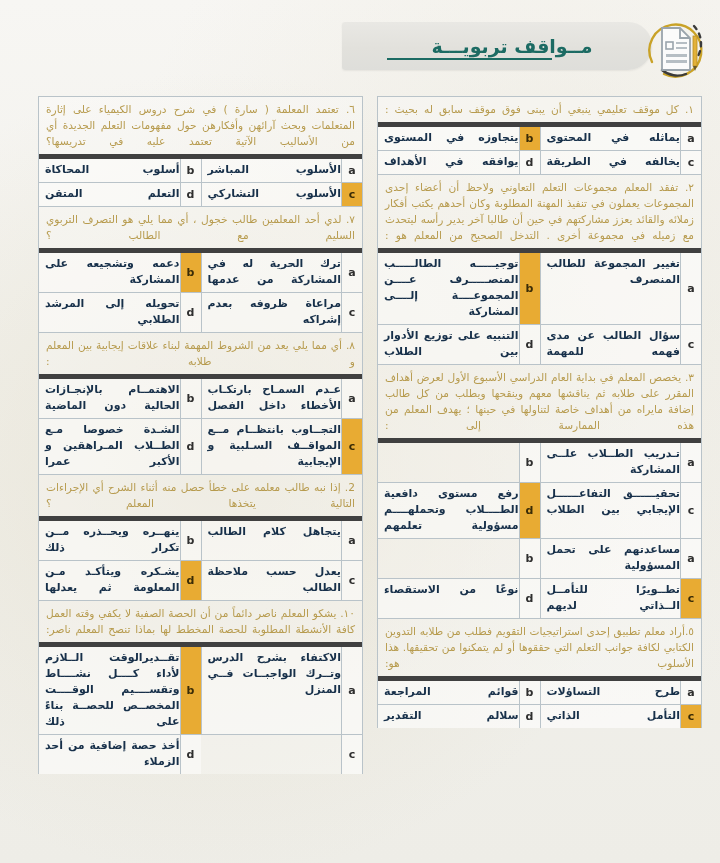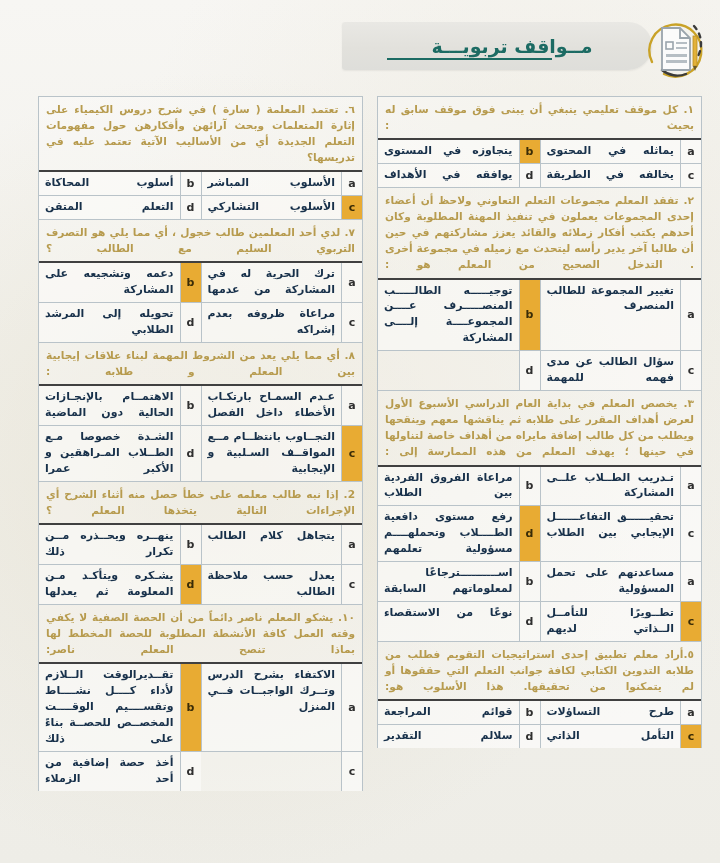--- a/index.html
+++ b/index.html
@@ -98,22 +98,22 @@
     border-bottom: 1px solid #b9c3c9;
   }
 
   .stem {
     padding: 4px 7px 5px 7px;
     font-size: 10.6px;
     line-height: 1.52;
     color: #b79b4e;
     text-align: justify;
     text-align-last: justify;
-    font-weight: bold;
-    border-bottom: 2px solid #404040;
+    font-weight: normal;
+    border-bottom: 5px solid #404040;
   }
 
   .opt-row {
     display: flex;
     flex-direction: row;
     border-bottom: 1px solid #b9c3c9;
     min-height: 22px;
   }
   .opt-row:last-child { border-bottom: none; }
 
@@ -129,21 +129,21 @@
     font-family: "DejaVu Sans", "Liberation Sans", sans-serif;
     background: rgba(255,255,255,0.45);
     border-left: 1px solid #b9c3c9;
   }
   .letter.hl {
     background: #e8ab33;
     color: #3a2c07;
   }
   .opt-text {
     flex: 1;
-    padding: 3px 6px 4px 6px;
+    padding: 3px 0 4px 6px;
     font-size: 11px;
     line-height: 1.45;
     color: #17304a;
     font-weight: bold;
     text-align: justify;
     text-align-last: justify;
     border-left: 1px solid #b9c3c9;
     background: rgba(255,255,255,0.42);
   }
   .cell-b .opt-text, .cell-d .opt-text { border-left: none; }
@@ -225,34 +225,34 @@
           <div class="opt-text">توجيـــــه الطالـــــب المنصـــــرف عــــن المجموعــــة إلــــى المشاركة</div>
         </div>
       </div>
       <div class="opt-row">
         <div class="opt-cell cell-c">
           <div class="letter">c</div>
           <div class="opt-text">سؤال الطالب عن مدى فهمه للمهمة</div>
         </div>
         <div class="opt-cell cell-d">
           <div class="letter">d</div>
+          <div class="opt-text">التنبيه على توزيع الأدوار بين الطلاب</div>
         </div>
       </div>
     </div>
 
     <div class="qblock">
       <div class="stem">٣. يخصص المعلم في بداية العام الدراسي الأسبوع الأول لعرض أهداف المقرر على طلابه ثم يناقشها معهم وينقحها ويطلب من كل طالب إضافة مايراه من أهداف خاصة لتناولها في حينها ؛ يهدف المعلم من هذه الممارسة إلى :</div>
       <div class="opt-row">
         <div class="opt-cell cell-a">
           <div class="letter">a</div>
           <div class="opt-text">تـدريب الطــلاب علــى المشاركة</div>
         </div>
         <div class="opt-cell cell-b">
           <div class="letter">b</div>
-          <div class="opt-text">مراعاة الفروق الفردية بين الطلاب</div>
         </div>
       </div>
       <div class="opt-row">
         <div class="opt-cell cell-c">
           <div class="letter">c</div>
           <div class="opt-text">تحقيــــــق التفاعــــــل الإيجابي بين الطلاب</div>
         </div>
         <div class="opt-cell cell-d">
           <div class="letter hl">d</div>
           <div class="opt-text">رفع مستوى دافعية الطــــلاب وتحملهــــم مسؤولية تعلمهم</div>
@@ -261,21 +261,20 @@
     </div>
 
     <div class="qblock">
       <div class="opt-row">
         <div class="opt-cell cell-a">
           <div class="letter">a</div>
           <div class="opt-text">مساعدتهم على تحمل المسؤولية</div>
         </div>
         <div class="opt-cell cell-b">
           <div class="letter">b</div>
-          <div class="opt-text">اســــــــــترجاعًا لمعلوماتهم السابقة</div>
         </div>
       </div>
       <div class="opt-row">
         <div class="opt-cell cell-c">
           <div class="letter hl">c</div>
           <div class="opt-text">تطــويرًا للتأمــل الــذاتي لديهم</div>
         </div>
         <div class="opt-cell cell-d">
           <div class="letter">d</div>
           <div class="opt-text">نوعًا من الاستقصاء</div>

